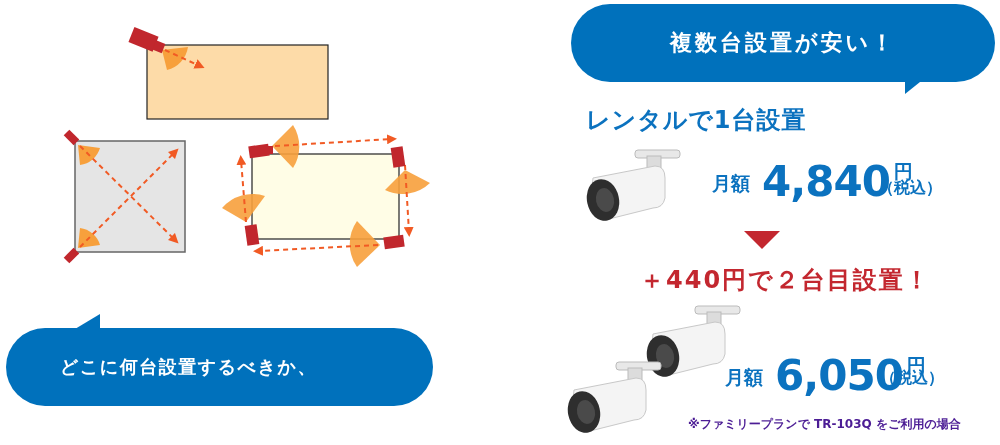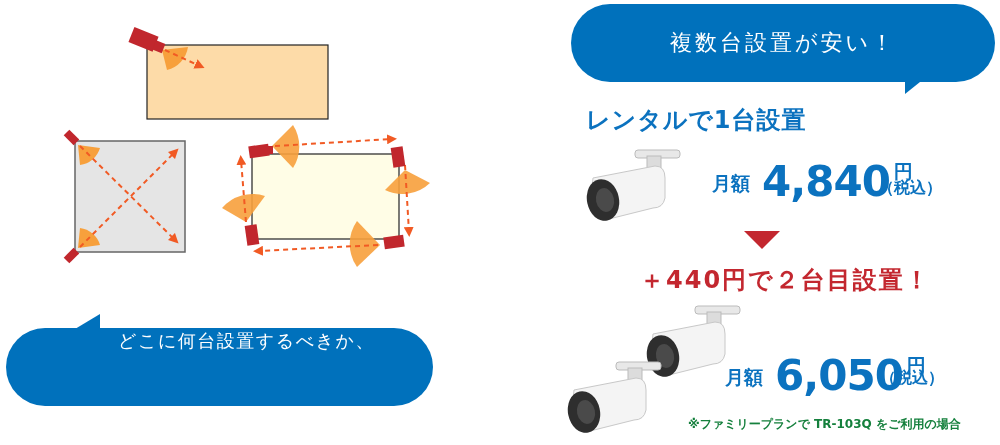--- a/index.html
+++ b/index.html
@@ -1,44 +1,44 @@
 <!DOCTYPE html>
 <html><head>
 <meta charset="utf-8">
 <style>
   html, body { margin:0; padding:0; background:#ffffff; }
   body { width:1000px; height:445px; position:relative; overflow:hidden;
          font-family:"DejaVu Sans","Liberation Sans",sans-serif; }
   .abs { position:absolute; }
-  .bubble { background:#0071bc; color:#fff; font-weight:normal; }
+  .bubble { background:#0071bc; color:#fff; font-weight:bold; }
   #bubble-top { left:571px; top:4px; width:424px; height:78px; border-radius:40px;
       display:flex; align-items:center; justify-content:center; font-size:22px; letter-spacing:3px; }
   #bubble-top-tail { left:905px; top:70px; width:0; height:0;
       border-left:0 solid transparent; border-right:30px solid transparent; border-top:24px solid #0071bc; }
   #bubble-bottom { left:6px; top:328px; width:427px; height:78px; border-radius:40px;
-      display:flex; flex-direction:row; justify-content:center; padding-left:54px; box-sizing:border-box;
+      display:flex; flex-direction:column; justify-content:center; padding-left:54px; box-sizing:border-box;
       font-size:18px; line-height:26px; letter-spacing:1.5px; }
   #bubble-bottom-tail { left:70px; top:314px; width:0; height:0;
       border-left:30px solid transparent; border-bottom:18px solid #0071bc; }
   .blue-text { color:#0b72bf; font-weight:bold; }
   .red-text { color:#c3272f; font-weight:bold;text-align:center; }
   #single-heading { left:586px; top:104px; font-size:24px; letter-spacing:1px; }
   .price-row { display:flex; align-items:flex-end;margin-top:21px; }
   .price-label { font-size:19px; margin-right:12px; margin-bottom:8px; }
   .price-num { font-size:42px; letter-spacing:-1px; line-height:46px; }
   .price-yen { font-size:19px; margin-left:4px; margin-bottom:20px; }
   .tax { font-size:16px; }
   #price1 { left:712px; top:138px; }
   #tax1 { left:878px; top:178px; }
   #price2 { left:725px; top:332px; }
   #tax2 { left:880px; top:368px; }
   #down-arrow { left:744px; top:231px; width:0; height:0;
       border-left:18px solid transparent; border-right:18px solid transparent; border-top:18px solid #c3272f; }
   #add-heading { left:640px; top:264px; font-size:24px; letter-spacing:2px; }
-  #footnote { left:688px; top:416px; font-size:12px; color:#15803d; font-weight:bold; }
+  #footnote { left:688px; top:416px; font-size:12px; color:#4c1d95; font-weight:bold; }
   .camera { position:absolute; }
 </style>
 </head>
 <body>
 
 <svg class="abs" style="left:0;top:0" width="500" height="300" viewBox="0 0 500 300">
   <defs>
     <marker id="tri" viewBox="0 0 10 10" refX="5" refY="5" markerWidth="5" markerHeight="5" orient="auto">
       <path d="M0,0 L10,5 L0,10 z" fill="#f15a24"></path>
     </marker>

